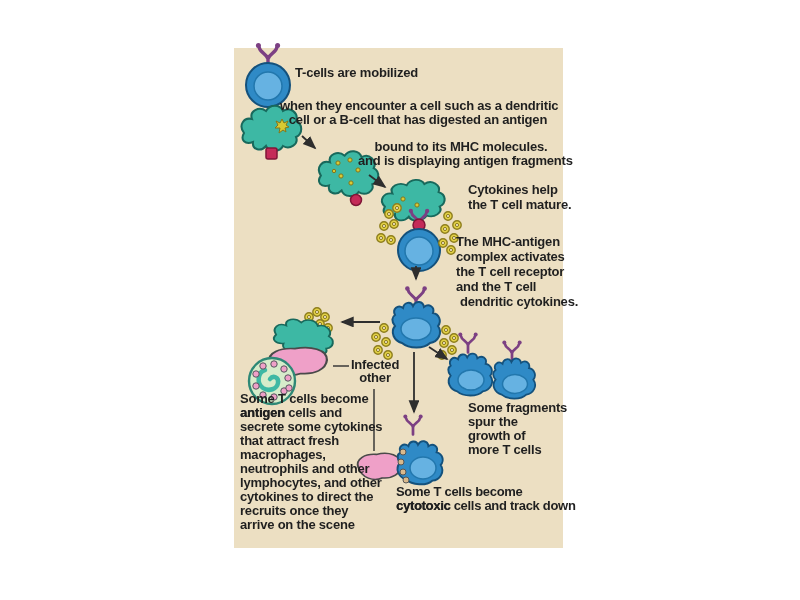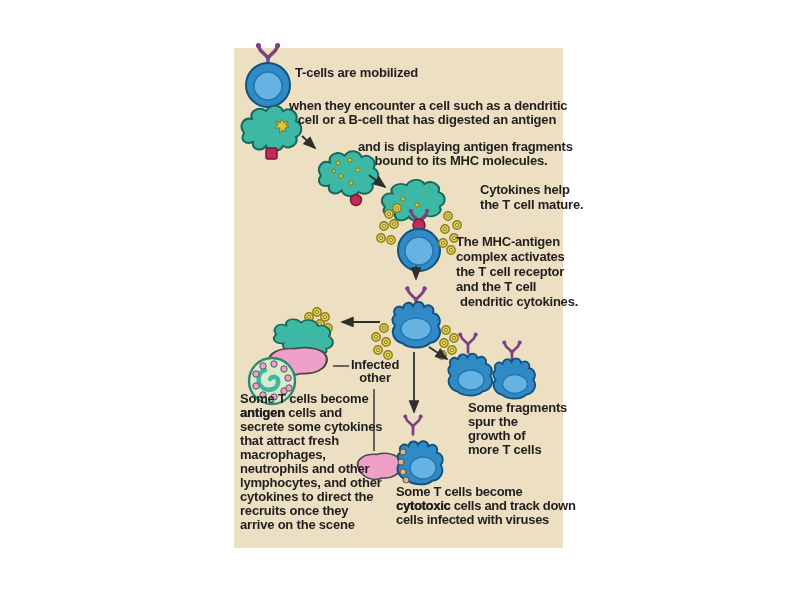--- a/index.html
+++ b/index.html
@@ -182,31 +182,31 @@
       <circle cx="401" cy="462" r="3" class="gran"></circle>
       <circle cx="403" cy="472" r="3" class="gran"></circle>
       <circle cx="406" cy="480" r="3" class="gran"></circle>
     </g>
   </svg>
 
   <div class="txt" style="left:295px;top:66px;">
     <div>T-cells are mobilized</div>
   </div>
 
-  <div class="txt center" style="left:289px;top:99px;width:276px;">
+  <div class="txt center" style="left:280px;top:99px;width:276px;">
     <div>when they encounter a cell such as a dendritic</div>
     <div>cell or a B-cell that has digested an antigen</div>
   </div>
 
   <div class="txt center" style="left:358px;top:140px;width:206px;">
+    <div>bound to its MHC molecules.</div>
     <div>and is displaying antigen fragments</div>
-    <div>bound to its MHC molecules.</div>
-  </div>
-
-  <div class="txt lh15" style="left:480px;top:182px;">
+  </div>
+
+  <div class="txt lh15" style="left:468px;top:182px;">
     <div>Cytokines help</div>
     <div>the T cell mature.</div>
   </div>
 
   <div class="txt lh15" style="left:456px;top:234px;">
     <div>The MHC-antigen</div>
     <div>complex activates</div>
     <div>the T cell receptor</div>
     <div>and the T cell</div>
     <div style="padding-left:4px">dendritic cytokines.</div>
@@ -233,15 +233,14 @@
   <div class="txt" style="left:468px;top:401px;">
     <div>Some fragments</div>
     <div>spur the</div>
     <div>growth of</div>
     <div>more T cells</div>
   </div>
 
   <div class="txt" style="left:396px;top:485px;letter-spacing:-0.3px;">
     <div>Some T cells become</div>
     <div><span class="xb">cytotoxic</span><span> cells and track down</span></div>
-    <div>cells infected with viruses</div>
   </div>
 </div>
 
 </body></html>

